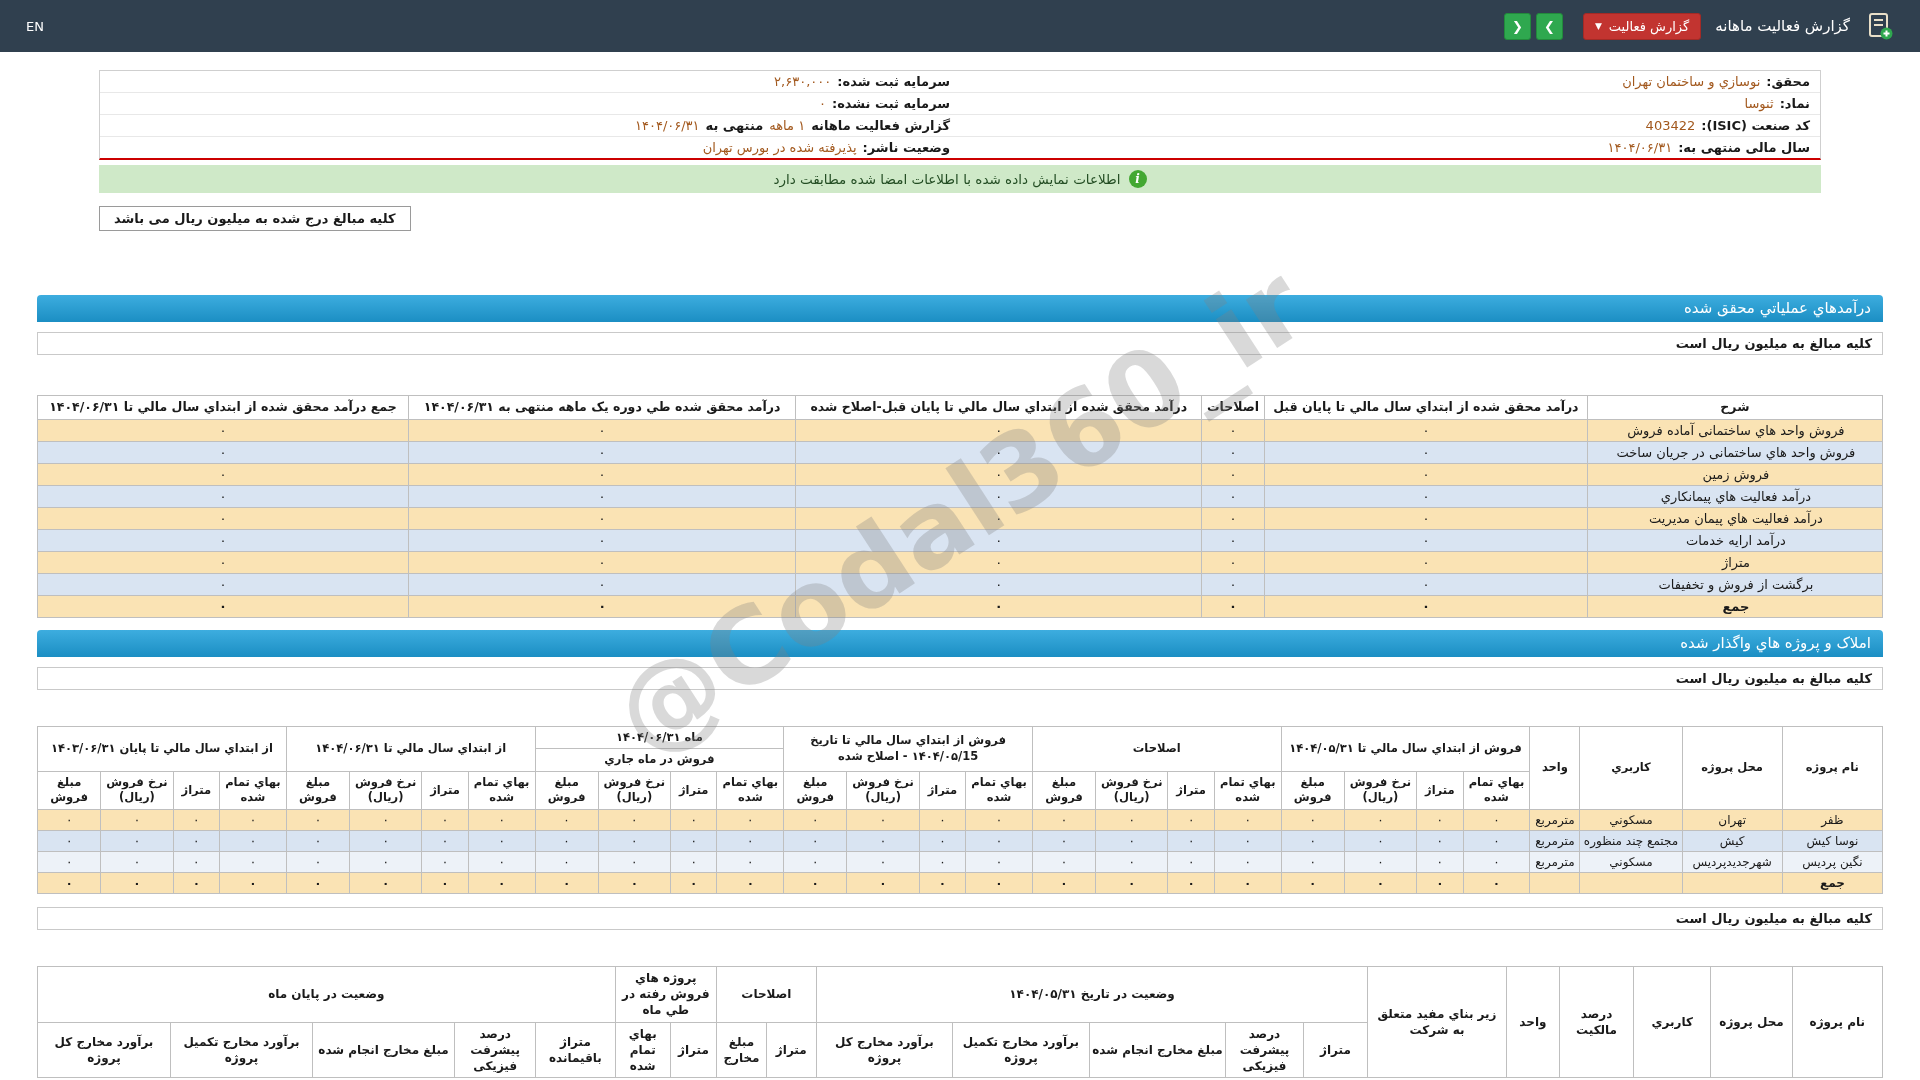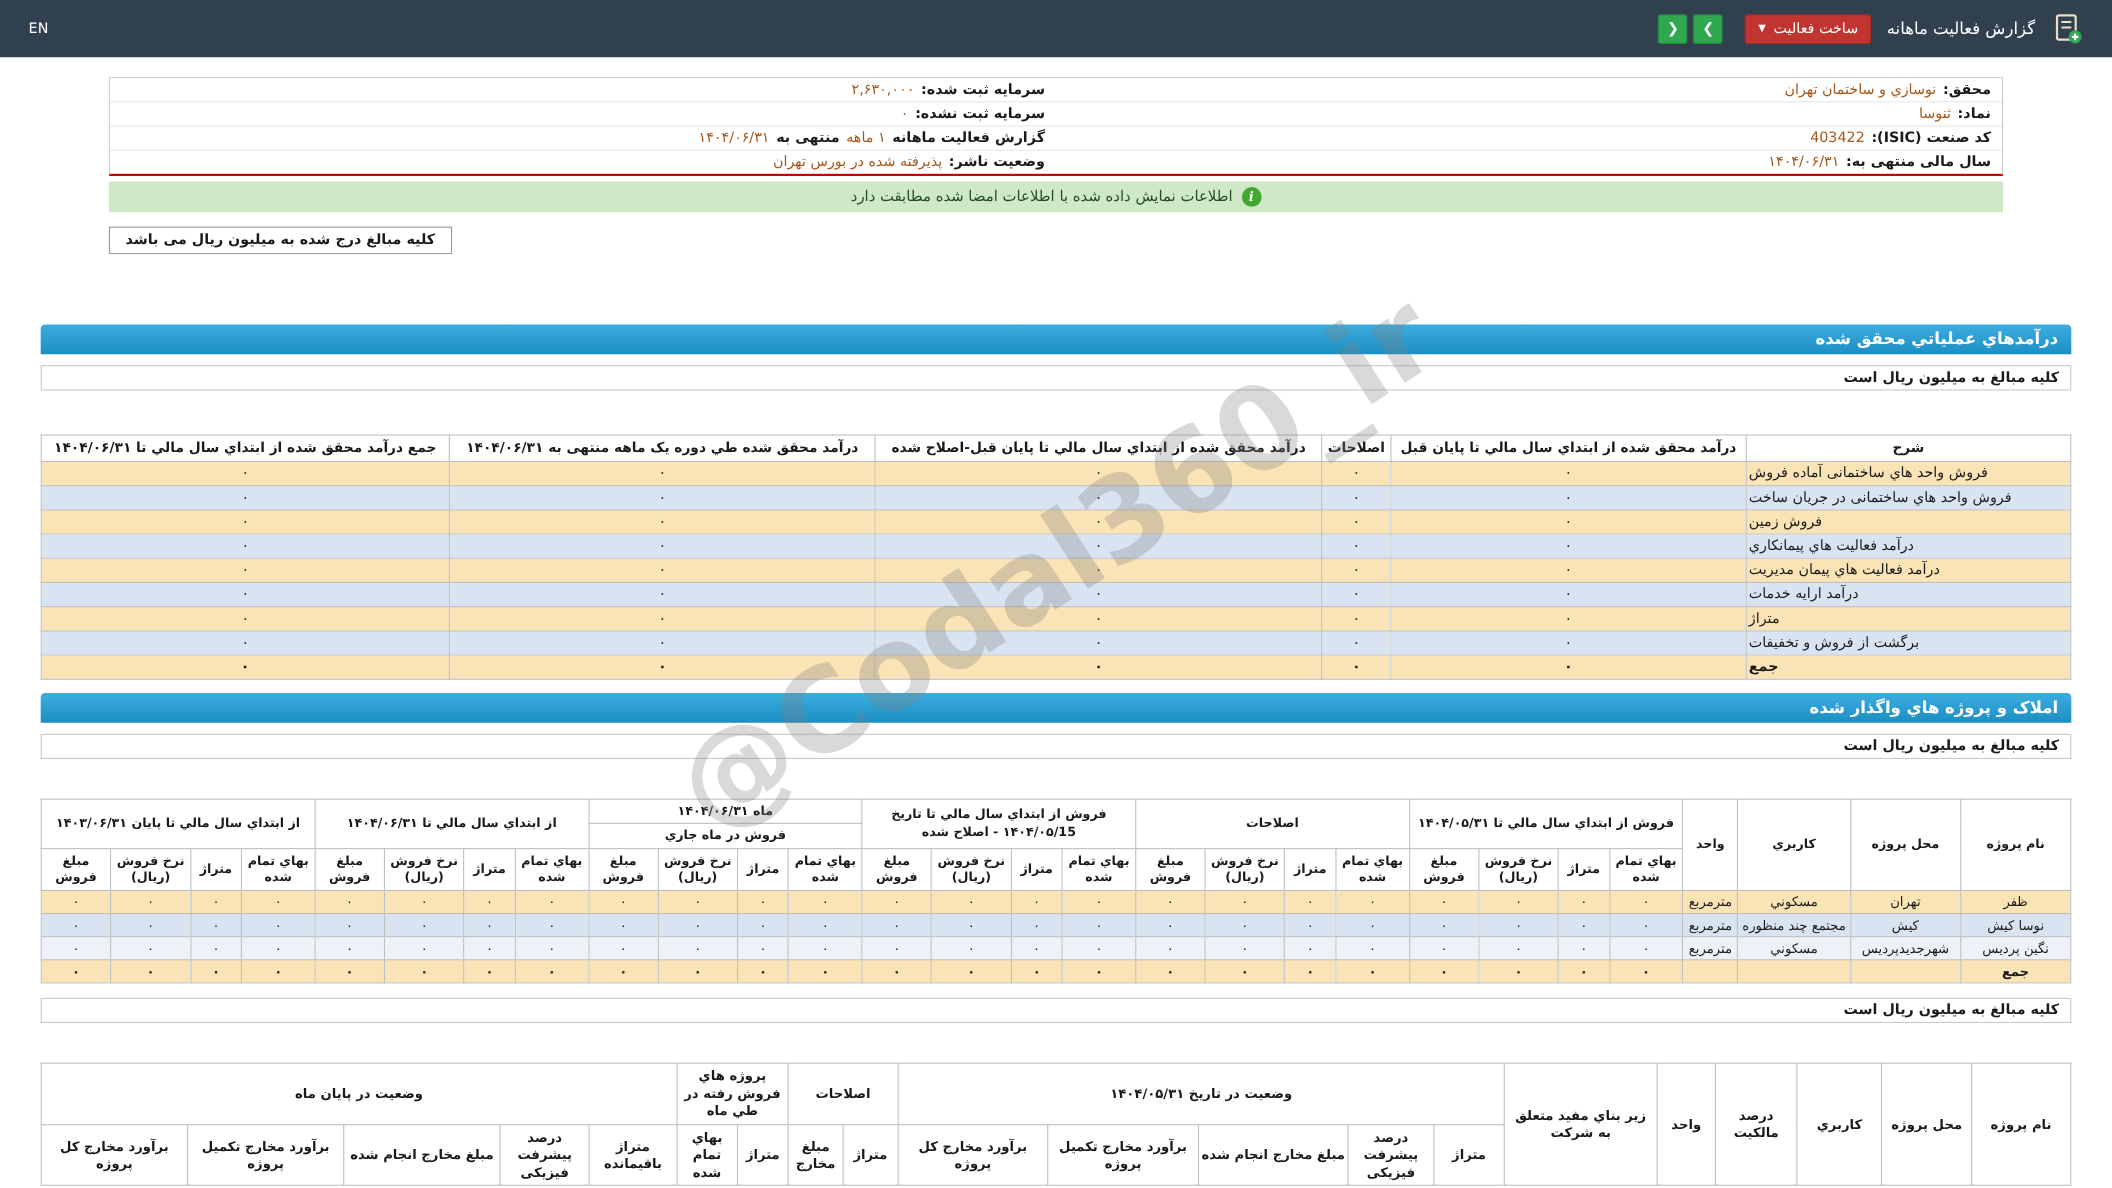--- a/index.html
+++ b/index.html
@@ -57,21 +57,21 @@
 
   
   .note-box {
     width:max-content; margin:13px auto 0 99px; border:1px solid #9a9a9a;
     padding:4px 14px; font-size:13px; font-weight:bold; background:#fff;
   }
 
   
   .content { margin:0 37px; }
   .section-bar {
-    height:27px; line-height:27px; color:#fff; font-size:15px; font-weight:bold;
+    height:27px; line-height:27px; color:#fff; font-size:15px; font-weight:normal;
     padding:0 12px; border-radius:4px 4px 0 0;
     background:linear-gradient(180deg,#3DADDF 0%, #1B8EC3 100%);
   }
   .sec-1 { margin-top:64px; }
   .sec-2 { margin-top:12px; }
   .sec-3 { margin-top:13px; }
   .unit-bar {
     margin-top:10px; border:1px solid #C9C9C9; background:#fff;
     padding:3px 10px; font-size:13px; font-weight:bold;
   }
@@ -80,21 +80,21 @@
   table.t { width:100%; border-collapse:collapse; table-layout:fixed; }
   table.t th, table.t td {
     border:1px solid #BFBFBF; text-align:center; vertical-align:middle;
     padding:3px 2px; overflow:hidden;
   }
   table.t th { background:#fff; font-weight:bold; line-height:1.35; }
 
   .t-revenue { margin-top:40px; }
   .t-revenue th { font-size:12.5px; white-space:nowrap; }
   .t-revenue td { font-size:13px; padding:4px 2px; }
-  .t-revenue td:first-child { text-align:left; padding-right:0; }
+  .t-revenue td:first-child { text-align:center; padding-right:0; }
   .t-revenue tbody tr:nth-child(odd)  { background:#FAE3B4; }
   .t-revenue tbody tr:nth-child(even) { background:#D9E4F2; }
   .t-revenue tbody tr:last-child { font-weight:bold; background:#FAE3B4; }
 
   .t-sales { margin-top:36px; }
   .t-sales th { font-size:11.5px; }
   .t-sales td { font-size:12px; padding:4px 1px; }
   .t-sales tbody tr:nth-child(odd)  { background:#FAE3B4; }
   .t-sales tbody tr:nth-child(even) { background:#D9E4F2; }
   .t-sales tbody tr:nth-child(3) { background:#EDF2F8; }
@@ -120,21 +120,21 @@
       <svg width="30" height="30" viewBox="0 0 30 30">
         <rect x="6" y="3" width="17" height="22" rx="2" fill="none" stroke="#E9DFC8" stroke-width="2"></rect>
         <line x1="10" y1="9" x2="19" y2="9" stroke="#E9DFC8" stroke-width="2"></line>
         <line x1="10" y1="14" x2="19" y2="14" stroke="#E9DFC8" stroke-width="2"></line>
         <circle cx="22.5" cy="22.5" r="6" fill="#2FA84F"></circle>
         <path d="M22.5 19.5v6M19.5 22.5h6" stroke="#fff" stroke-width="2"></path>
       </svg>
     </span>
     <span class="topbar-title">گزارش فعالیت ماهانه</span>
     <button class="report-btn">
-      <span>ساخت فعالیت</span>
+      <span>گزارش فعالیت</span>
       <span class="caret">▼</span>
     </button>
     <div class="nav-btns">
       <button>❯</button>
       <button>❮</button>
     </div>
   </div>
   <span class="en-link">EN</span>
 </div>
 

